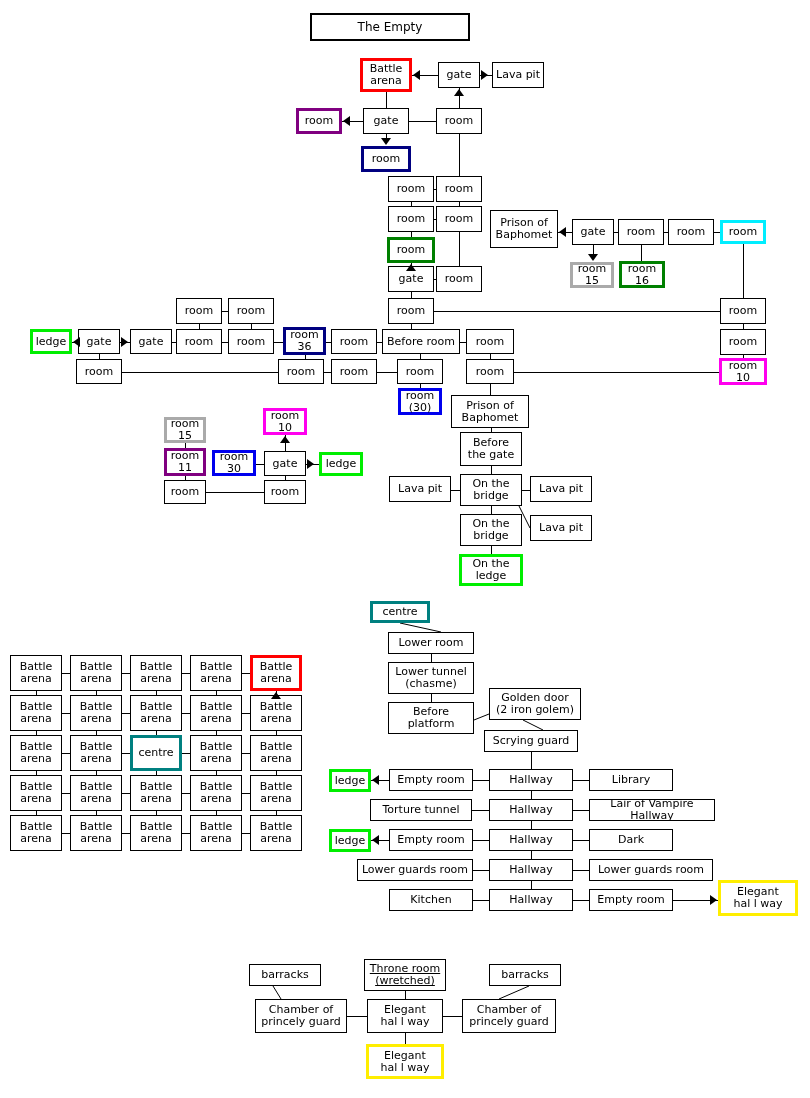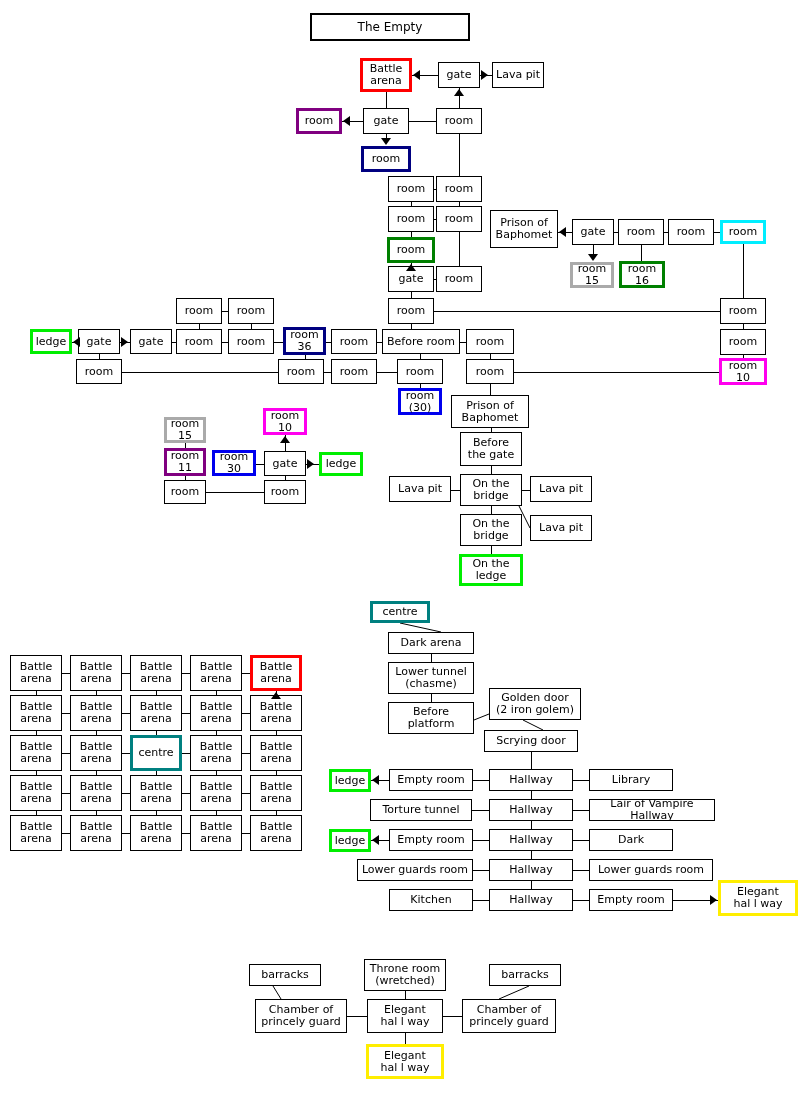--- a/index.html
+++ b/index.html
@@ -272,48 +272,48 @@
       <div class="node" style="left: 389px; top: 476px; width: 62px; height: 26px; border-color: rgb(0, 0, 0); border-width: 1px;">Lava pit</div>
       <div class="node" style="left: 460px; top: 474px; width: 62px; height: 32px; border-color: rgb(0, 0, 0); border-width: 1px;">On the
 bridge</div>
       <div class="node" style="left: 530px; top: 476px; width: 62px; height: 26px; border-color: rgb(0, 0, 0); border-width: 1px;">Lava pit</div>
       <div class="node" style="left: 460px; top: 514px; width: 62px; height: 32px; border-color: rgb(0, 0, 0); border-width: 1px;">On the
 bridge</div>
       <div class="node" style="left: 530px; top: 515px; width: 62px; height: 26px; border-color: rgb(0, 0, 0); border-width: 1px;">Lava pit</div>
       <div class="node b3" style="left: 459px; top: 554px; width: 64px; height: 32px; border-color: rgb(0, 238, 0); border-width: 3px;">On the
 ledge</div>
       <div class="node b3" style="left: 370px; top: 601px; width: 60px; height: 22px; border-color: rgb(0, 128, 128); border-width: 3px;">centre</div>
-      <div class="node" style="left: 388px; top: 632px; width: 86px; height: 22px; border-color: rgb(0, 0, 0); border-width: 1px;">Dark arena</div>
+      <div class="node" style="left: 388px; top: 632px; width: 86px; height: 22px; border-color: rgb(0, 0, 0); border-width: 1px;">Lower room</div>
       <div class="node" style="left: 388px; top: 662px; width: 86px; height: 32px; border-color: rgb(0, 0, 0); border-width: 1px;">Lower tunnel
 (chasme)</div>
       <div class="node" style="left: 388px; top: 702px; width: 86px; height: 32px; border-color: rgb(0, 0, 0); border-width: 1px;">Before
 platform</div>
       <div class="node" style="left: 489px; top: 688px; width: 92px; height: 32px; border-color: rgb(0, 0, 0); border-width: 1px;">Golden door
 (2 iron golem)</div>
-      <div class="node" style="left: 484px; top: 730px; width: 94px; height: 22px; border-color: rgb(0, 0, 0); border-width: 1px;">Scrying door</div>
+      <div class="node" style="left: 484px; top: 730px; width: 94px; height: 22px; border-color: rgb(0, 0, 0); border-width: 1px;">Scrying guard</div>
       <div class="node b3" style="left: 329px; top: 769px; width: 42px; height: 23px; border-color: rgb(0, 238, 0); border-width: 3px;">ledge</div>
       <div class="node" style="left: 389px; top: 769px; width: 84px; height: 22px; border-color: rgb(0, 0, 0); border-width: 1px;">Empty room</div>
       <div class="node" style="left: 489px; top: 769px; width: 84px; height: 22px; border-color: rgb(0, 0, 0); border-width: 1px;">Hallway</div>
       <div class="node" style="left: 589px; top: 769px; width: 84px; height: 22px; border-color: rgb(0, 0, 0); border-width: 1px;">Library</div>
       <div class="node" style="left: 370px; top: 799px; width: 102px; height: 22px; border-color: rgb(0, 0, 0); border-width: 1px;">Torture tunnel</div>
       <div class="node" style="left: 489px; top: 799px; width: 84px; height: 22px; border-color: rgb(0, 0, 0); border-width: 1px;">Hallway</div>
       <div class="node" style="left: 589px; top: 799px; width: 126px; height: 22px; border-color: rgb(0, 0, 0); border-width: 1px;">Lair of Vampire Hallway</div>
       <div class="node b3" style="left: 329px; top: 829px; width: 42px; height: 23px; border-color: rgb(0, 238, 0); border-width: 3px;">ledge</div>
       <div class="node" style="left: 389px; top: 829px; width: 84px; height: 22px; border-color: rgb(0, 0, 0); border-width: 1px;">Empty room</div>
       <div class="node" style="left: 489px; top: 829px; width: 84px; height: 22px; border-color: rgb(0, 0, 0); border-width: 1px;">Hallway</div>
       <div class="node" style="left: 589px; top: 829px; width: 84px; height: 22px; border-color: rgb(0, 0, 0); border-width: 1px;">Dark</div>
       <div class="node" style="left: 357px; top: 859px; width: 116px; height: 22px; border-color: rgb(0, 0, 0); border-width: 1px;">Lower guards room</div>
       <div class="node" style="left: 489px; top: 859px; width: 84px; height: 22px; border-color: rgb(0, 0, 0); border-width: 1px;">Hallway</div>
       <div class="node" style="left: 589px; top: 859px; width: 124px; height: 22px; border-color: rgb(0, 0, 0); border-width: 1px;">Lower guards room</div>
       <div class="node" style="left: 389px; top: 889px; width: 84px; height: 22px; border-color: rgb(0, 0, 0); border-width: 1px;">Kitchen</div>
       <div class="node" style="left: 489px; top: 889px; width: 84px; height: 22px; border-color: rgb(0, 0, 0); border-width: 1px;">Hallway</div>
       <div class="node" style="left: 589px; top: 889px; width: 84px; height: 22px; border-color: rgb(0, 0, 0); border-width: 1px;">Empty room</div>
       <div class="node b3" style="left: 718px; top: 880px; width: 80px; height: 36px; border-color: rgb(255, 238, 0); border-width: 3px;">Elegant
 hal l way</div>
-      <div class="node" style="left: 364px; top: 959px; width: 82px; height: 32px; border-color: rgb(0, 0, 0); border-width: 1px;">Throne room
+      <div class="node" style="left: 364px; top: 959px; width: 82px; height: 32px; border-color: rgb(0, 0, 0); border-width: 1px; text-decoration: underline;">Throne room
 (wretched)</div>
       <div class="node" style="left: 249px; top: 964px; width: 72px; height: 22px; border-color: rgb(0, 0, 0); border-width: 1px;">barracks</div>
       <div class="node" style="left: 489px; top: 964px; width: 72px; height: 22px; border-color: rgb(0, 0, 0); border-width: 1px;">barracks</div>
       <div class="node" style="left: 255px; top: 999px; width: 92px; height: 34px; border-color: rgb(0, 0, 0); border-width: 1px;">Chamber of
 princely guard</div>
       <div class="node" style="left: 367px; top: 999px; width: 76px; height: 34px; border-color: rgb(0, 0, 0); border-width: 1px;">Elegant
 hal l way</div>
       <div class="node" style="left: 462px; top: 999px; width: 94px; height: 34px; border-color: rgb(0, 0, 0); border-width: 1px;">Chamber of
 princely guard</div>
       <div class="node b3" style="left: 366px; top: 1044px; width: 78px; height: 35px; border-color: rgb(255, 238, 0); border-width: 3px;">Elegant

